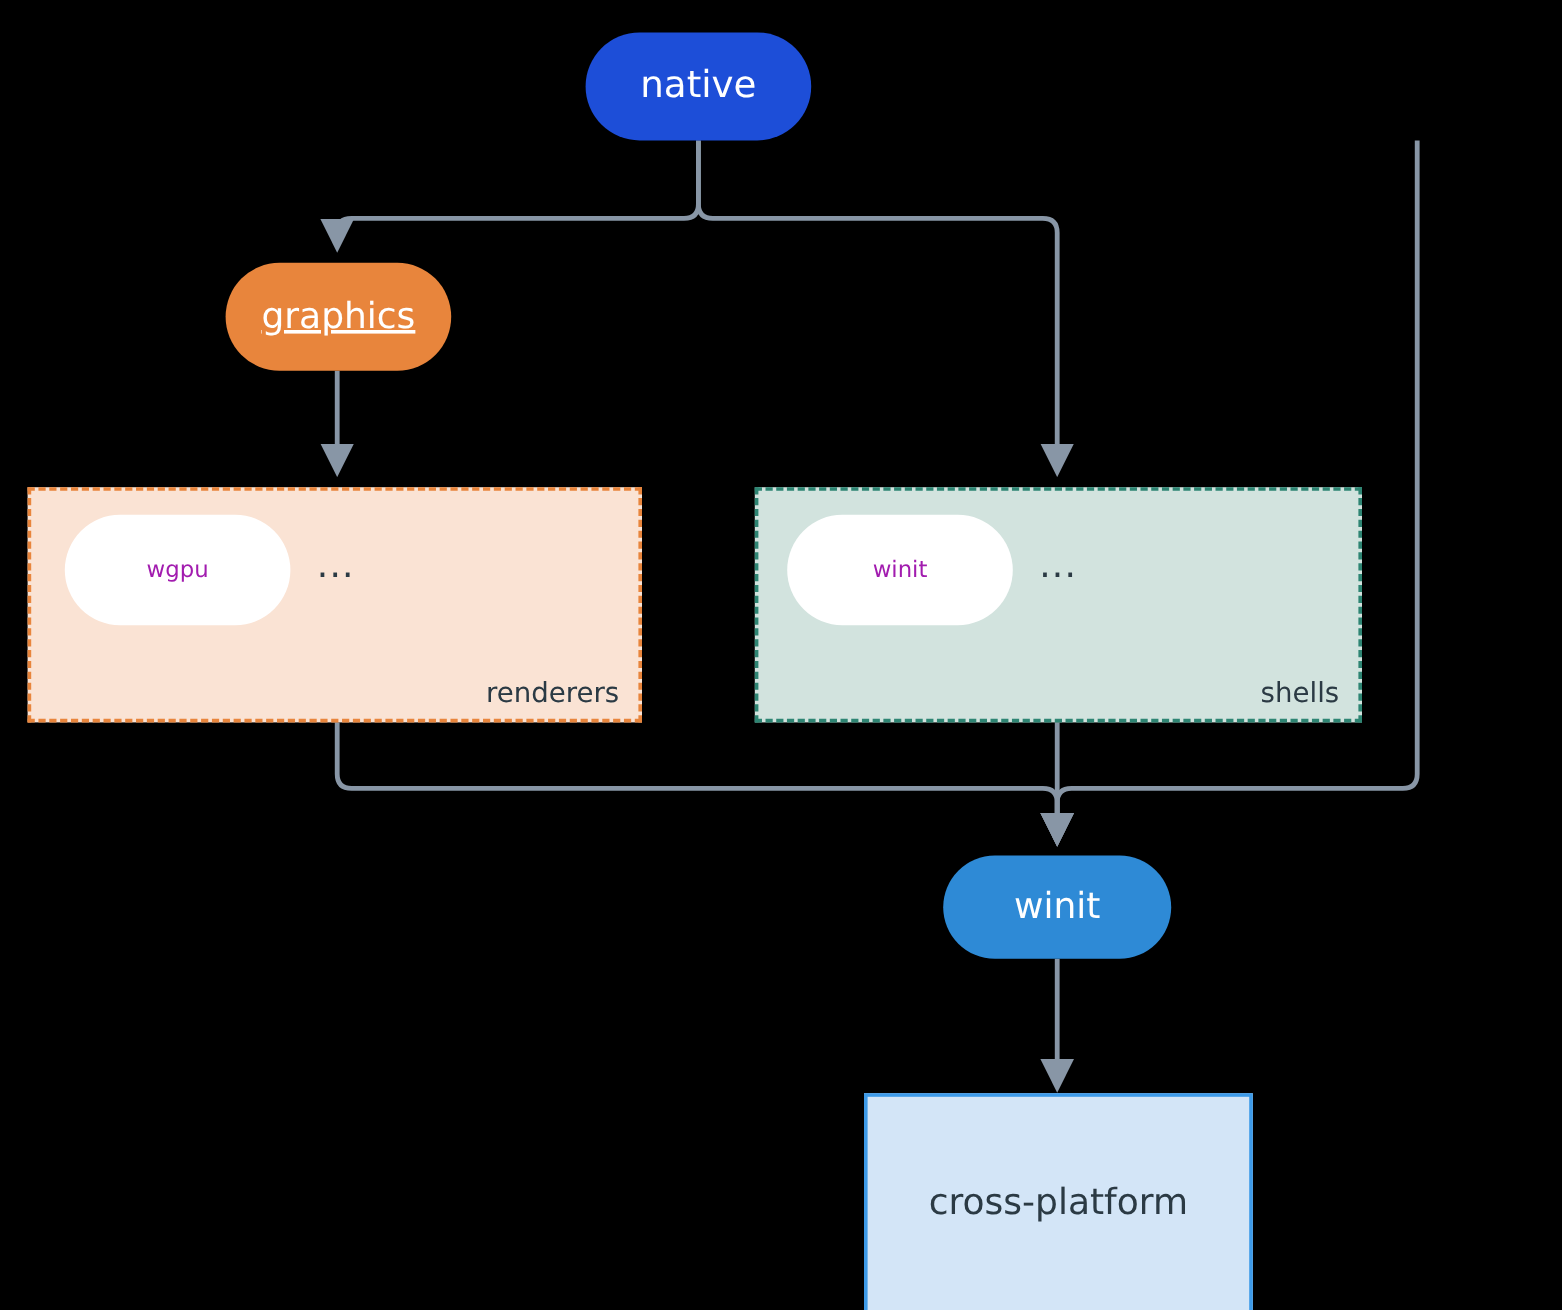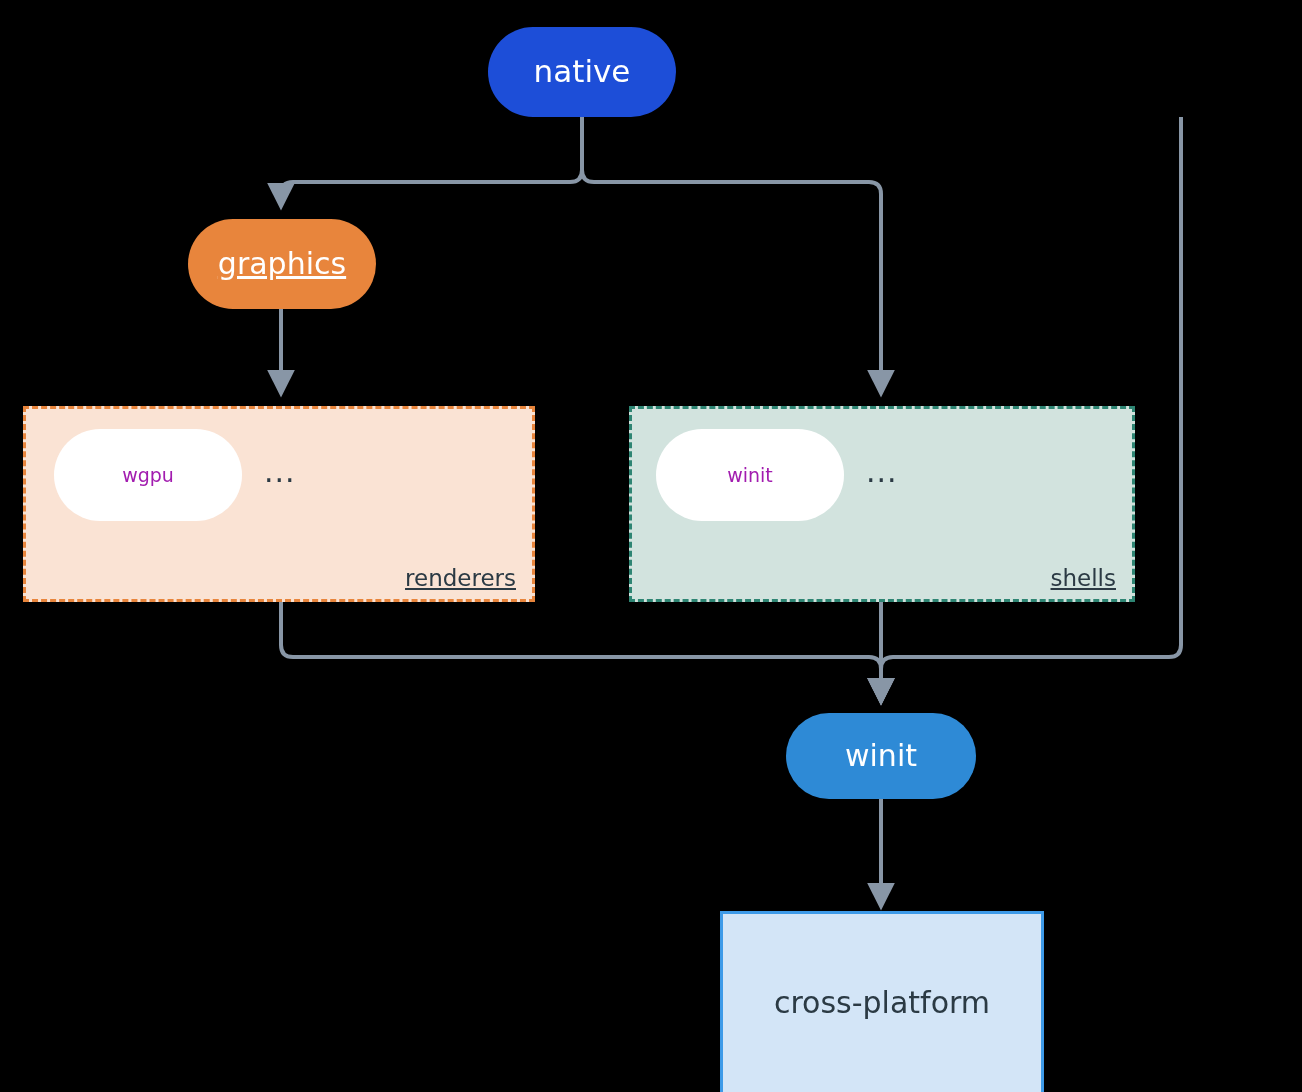--- a/index.html
+++ b/index.html
@@ -105,21 +105,20 @@
     font-size: 30px;
     letter-spacing: 1px;
     padding-bottom: 8px;
   }
   .group-caption {
     position: absolute;
     right: 16px;
     bottom: 8px;
     color: #2B3A44;
     font-size: 23px;
-    text-decoration: underline;
   }
 
   
   .rect-app {
     position: absolute;
     left: 720px; top: 911px; width: 324px; height: 184px;
     background: #D3E5F7;
     border: 3px solid #3D9AE8;
     box-sizing: border-box;
     display: flex;

